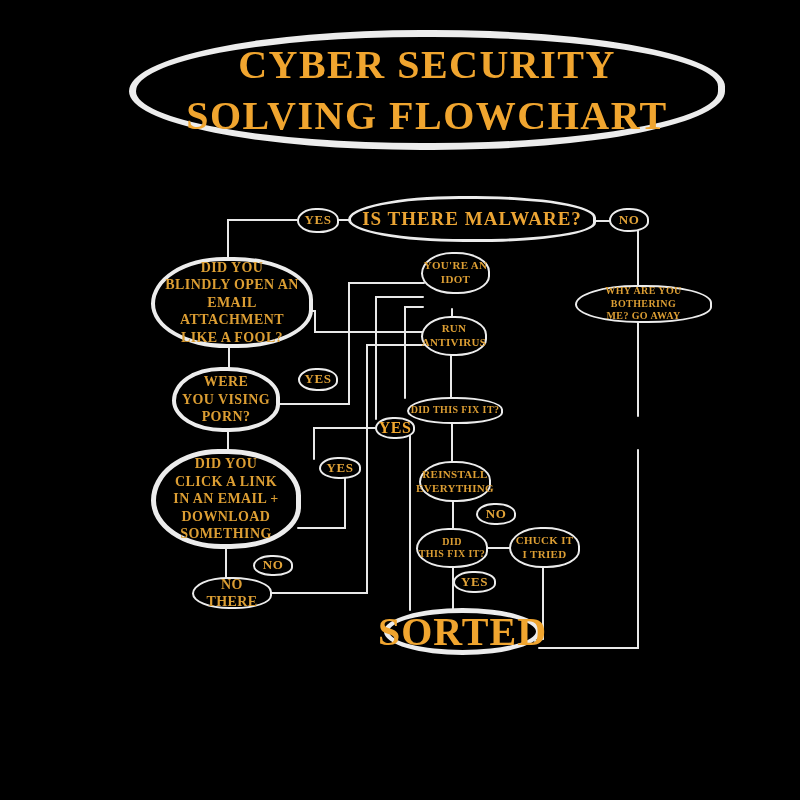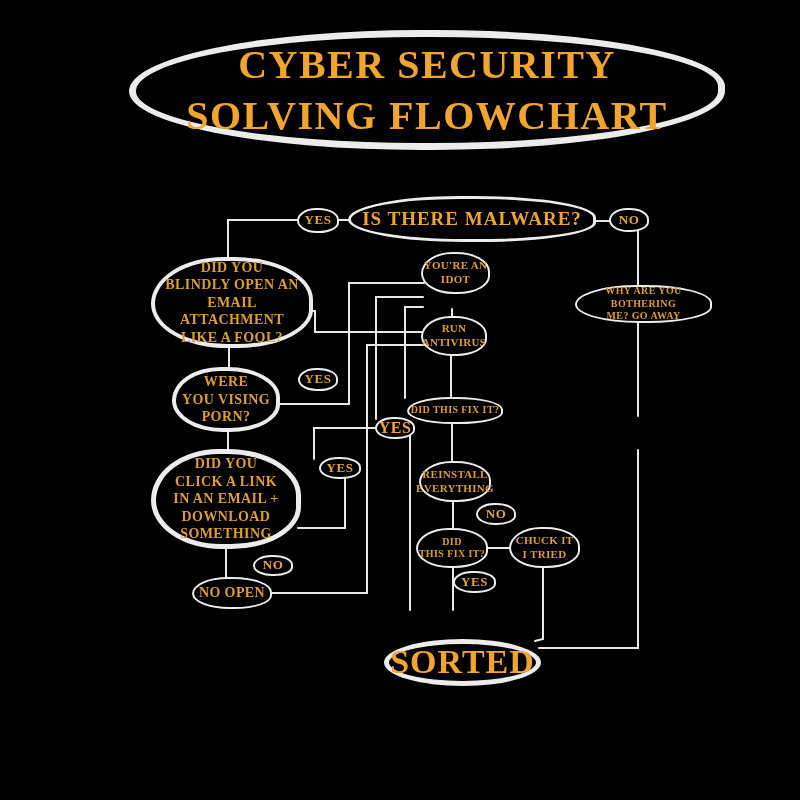--- a/index.html
+++ b/index.html
@@ -44,23 +44,23 @@
   .oval-idot{left:389px;top:252px;width:69px;height:42px;}
   .oval-run{left:389px;top:316px;width:66px;height:40px;}
   .oval-why{left:543px;top:285px;width:137px;height:38px;font-size:10px;}
   .oval-fix1{left:375px;top:397px;width:96px;height:27px;font-size:10px;}
   .oval-keep{left:567px;top:414px;width:91px;height:38px;font-size:10px;}
   .oval-reinstall{left:387px;top:461px;width:72px;height:41px;}
   .oval-fix2{left:384px;top:528px;width:72px;height:40px;font-size:10px;}
   .oval-chuck{left:477px;top:527px;width:71px;height:41px;}
   .oval-noidea{left:160px;top:577px;width:80px;height:32px;font-size:14px;}
   .oval-sorted{
-    left:352px;top:639px;width:157px;height:47px;
+    left:352px;top:608px;width:157px;height:47px;
     border-width:5px;border-radius:50%;
-    font-size:34px;color:#F0A52F;letter-spacing:1px;text-align:right;
+    font-size:40px;color:#F0A52F;letter-spacing:1px;text-align:right;
   }
   .tag{font-size:13px;letter-spacing:.5px;color:#E3A438;}
   .tag-yes-malware{left:265px;top:208px;width:42px;height:25px;}
   .tag-no-malware{left:577px;top:208px;width:40px;height:24px;}
   .tag-yes-porn{left:266px;top:368px;width:40px;height:23px;}
   .tag-yes-fix1{left:343px;top:417px;width:40px;height:22px;font-size:16px;color:#F2A82F;}
   .tag-yes-link{left:287px;top:457px;width:42px;height:22px;}
   .tag-no-reinstall{left:444px;top:503px;width:40px;height:22px;}
   .tag-no-link{left:221px;top:555px;width:40px;height:21px;}
   .tag-yes-fix2{left:421px;top:571px;width:43px;height:22px;}
@@ -135,17 +135,17 @@
 EVERYTHING</div>
   <div class="node tag tag-no-reinstall">NO</div>
 
   <div class="node oval-fix2">DID
 THIS FIX IT?</div>
   <div class="node oval-small oval-chuck">CHUCK IT
 I TRIED</div>
   <div class="node tag tag-yes-fix2">YES</div>
 
   <div class="node tag tag-no-link">NO</div>
-  <div class="node oval-noidea">NO OPEN</div>
+  <div class="node oval-noidea">NO THERE</div>
 
   <div class="node oval-sorted">SORTED</div>
 
 </div>
 
 </body></html>

